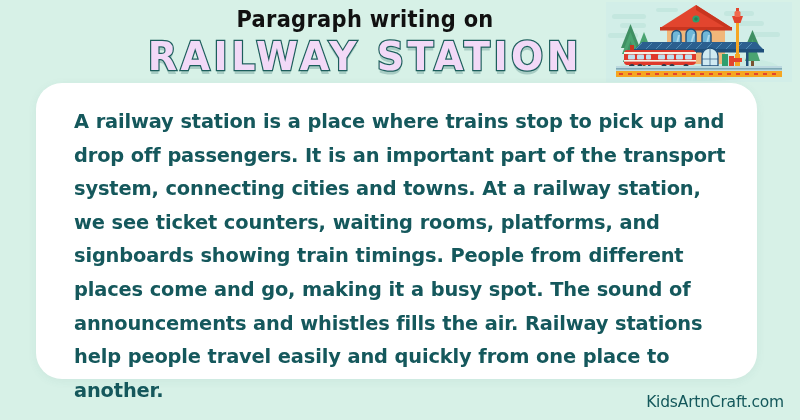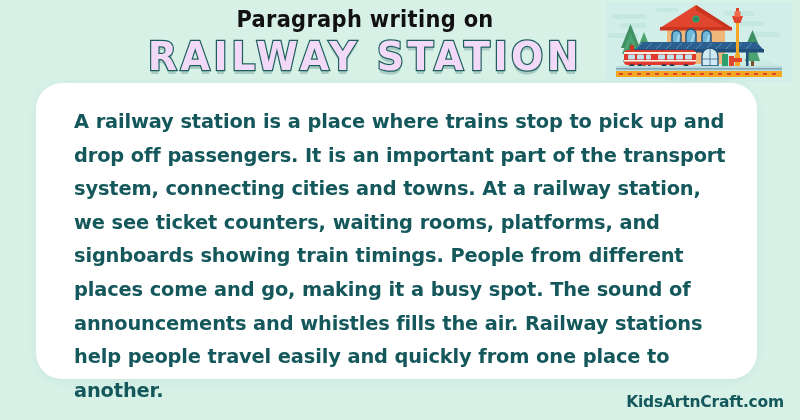--- a/index.html
+++ b/index.html
@@ -98,21 +98,21 @@
     word-spacing: 0.2px;
   }
 
   
   .footer-brand {
     position: absolute;
     right: 16px;
     bottom: 9px;
     font-family: "DejaVu Sans", sans-serif;
     font-size: 15.5px;
-    font-weight: 700;
+    font-weight: 400;
     color: #14585b;
     letter-spacing: -0.2px;
   }
 </style>
 </head>
 <body>
 
 <div class="page">
 
   <div class="header">

